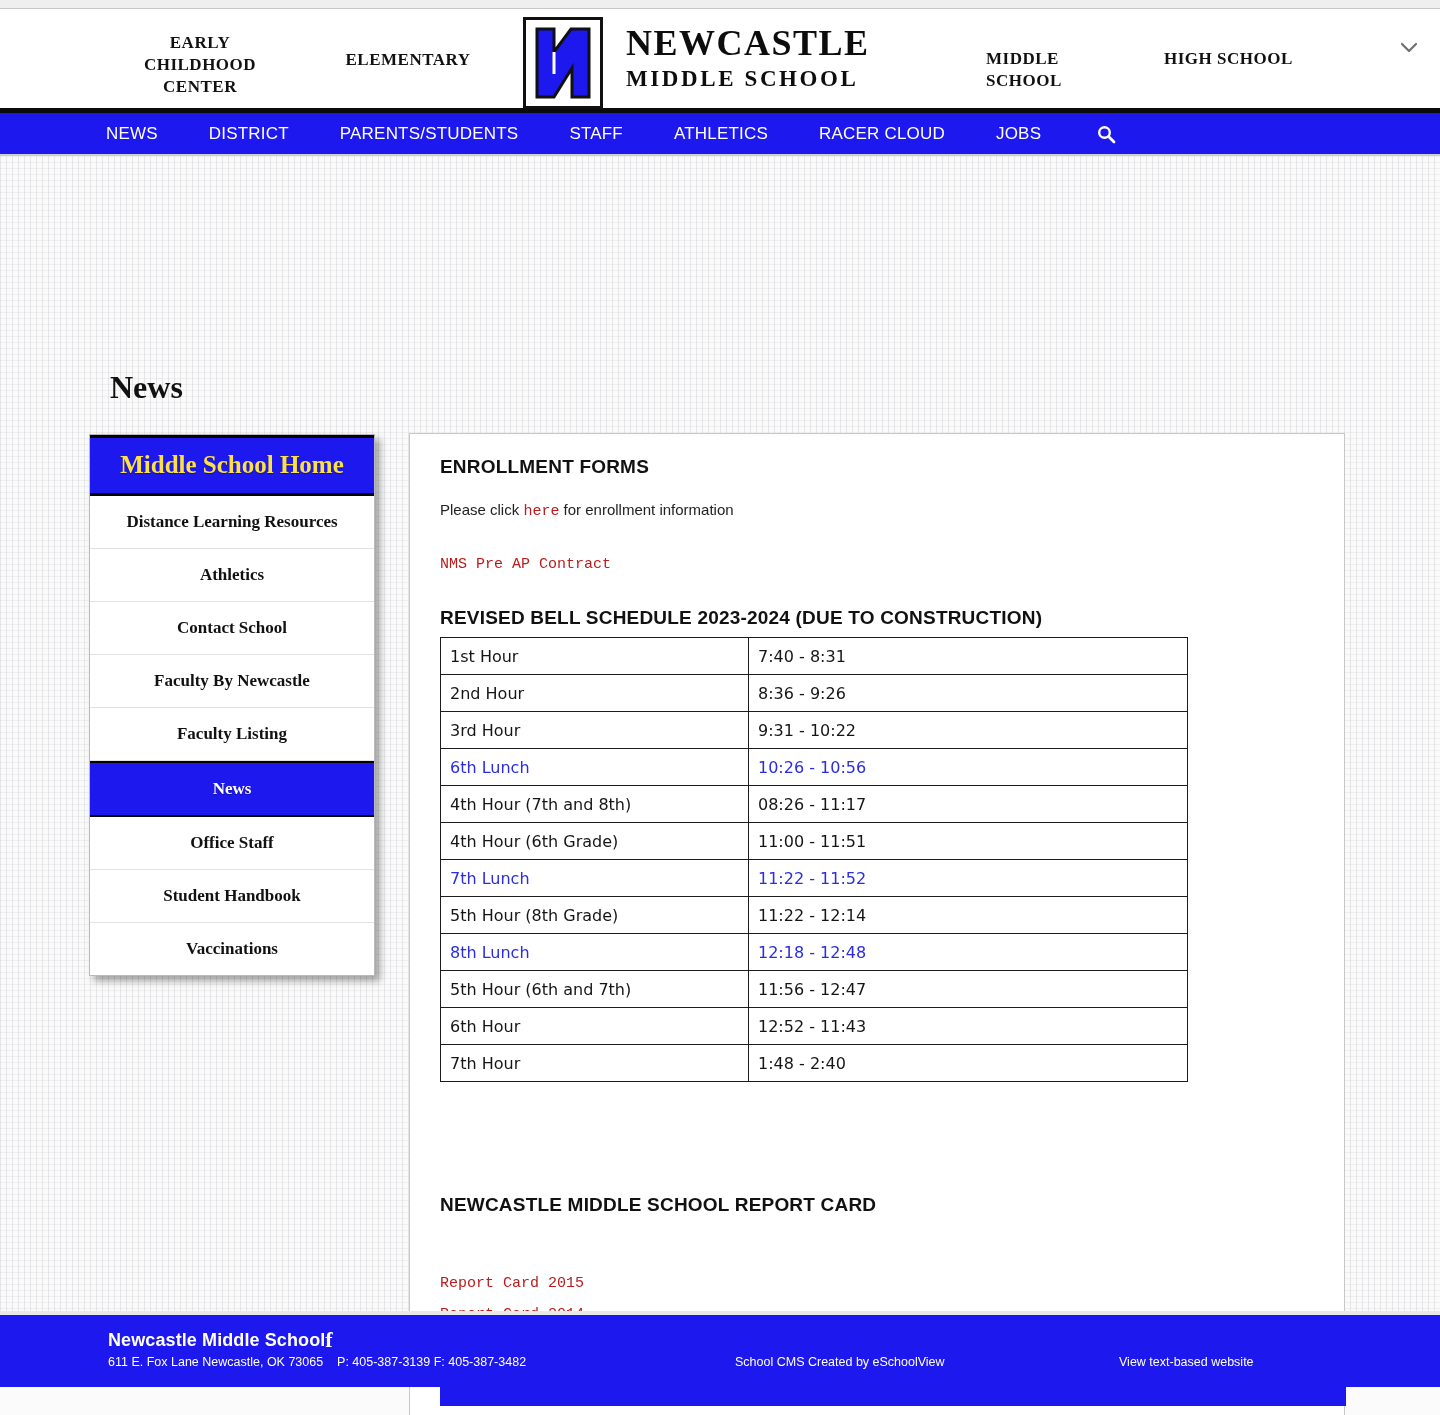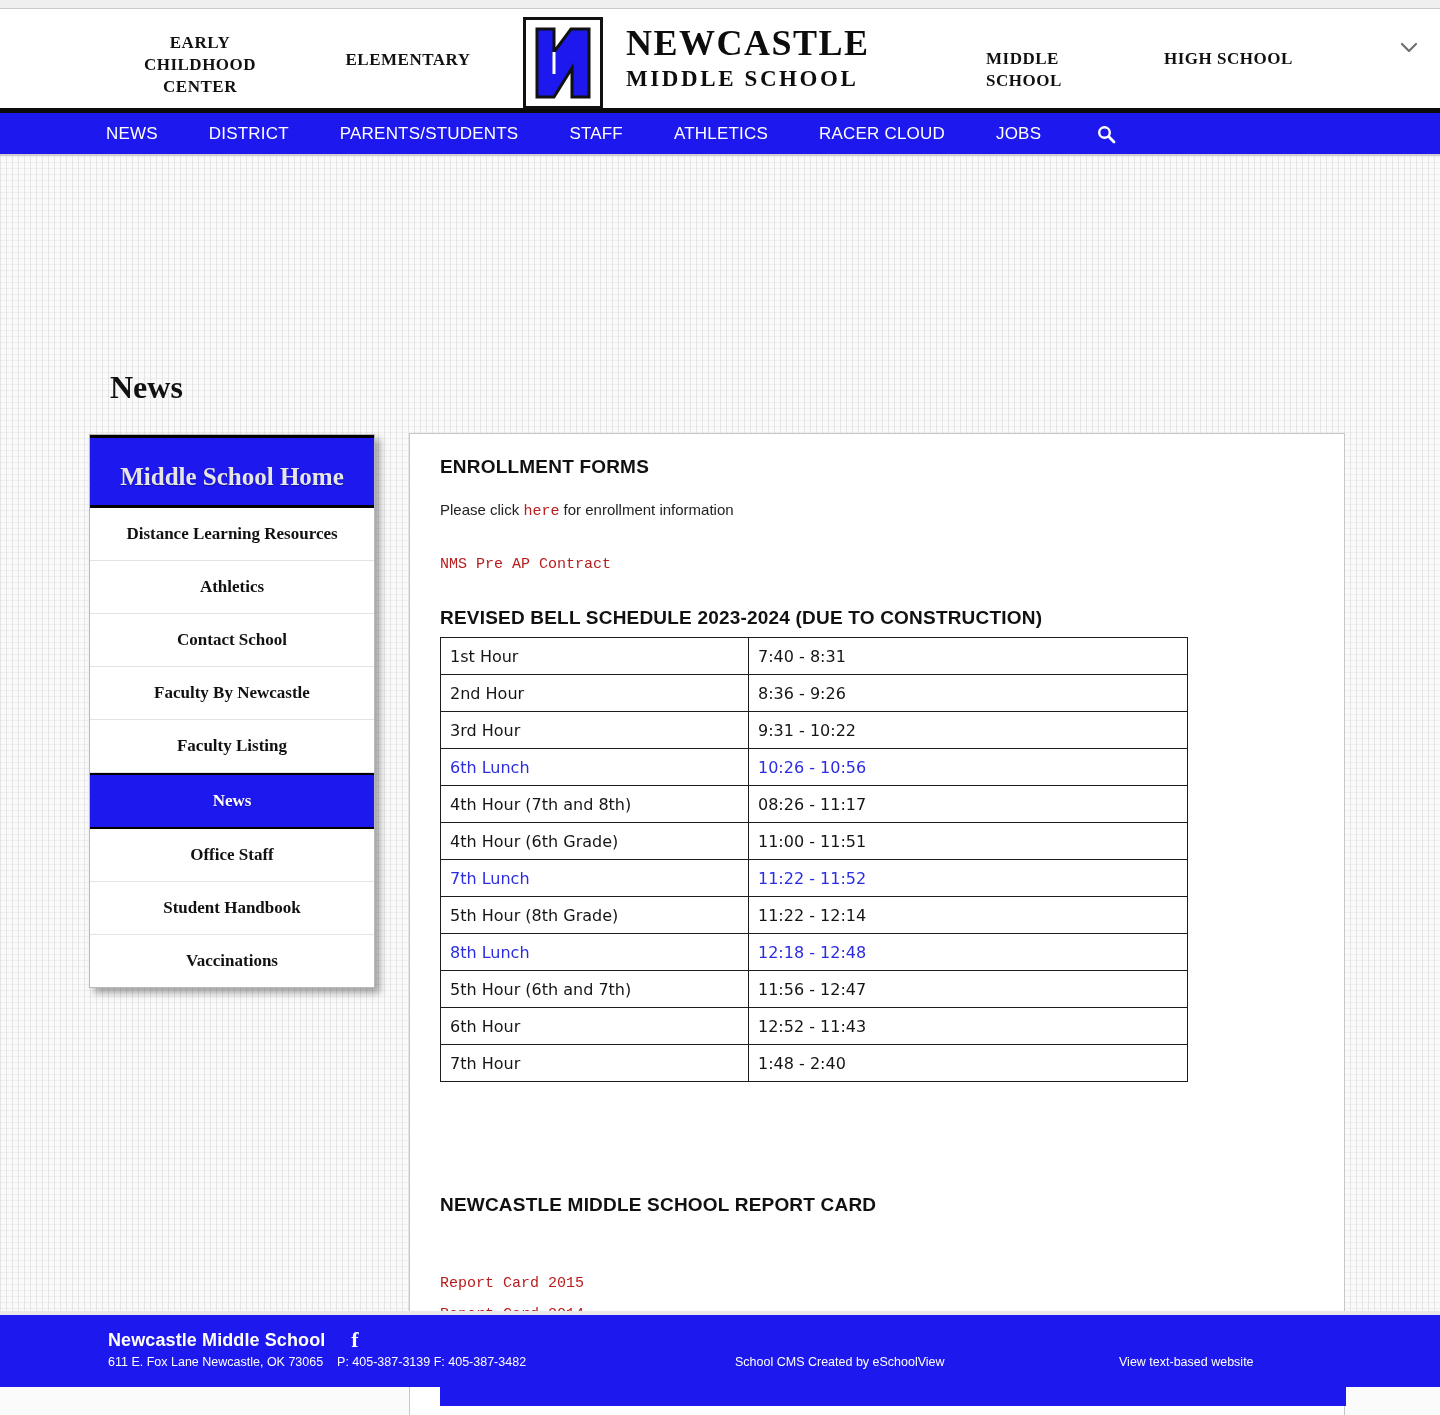--- a/index.html
+++ b/index.html
@@ -111,26 +111,26 @@
   
   .sidebar {
     position:absolute; left:89px; top:278px;
     width:286px;
     background:#ffffff;
     border:1px solid #b9b9b9;
     box-shadow:5px 5px 7px rgba(0,0,0,.35);
   }
   .sb-header {
     background:#1c18ee;
-    color:#e5e5e5;
+    color:#fde047;
     font-family:"Liberation Serif", serif;
     font-weight:bold;
     font-size:25px;
     text-align:center;
-    padding:25px 4px 14px;
+    padding:13px 4px 14px;
     border-top:3px solid #000;
     border-bottom:3px solid #000;
     text-shadow:0 1px 1px rgba(0,0,0,.35);
   }
   .sb-item {
     font-family:"Liberation Serif", serif;
     font-weight:bold;
     font-size:17px;
     color:#111;
     text-align:center;
@@ -214,21 +214,21 @@
     background:#1c18ee;
     border-top:4px solid #e9e9e9;
     height:76px;
   }
   .ft-left {
     position:absolute; left:108px; top:14px;
     color:#ffffff;
   }
   .ft-name {
     font-size:18px; font-weight:bold; letter-spacing:.1px;
-    display:flex; align-items:center; gap:26px;
+    display:flex; align-items:center; gap:0;
   }
   .ft-fb { font-family:"Liberation Serif", serif; font-size:22px; font-weight:bold; cursor:pointer; line-height:1; }
   .ft-addr { font-size:12.5px; margin-top:4px; white-space:pre; }
   .ft-cms {
     position:absolute; left:735px; top:40px;
     color:#ffffff; font-size:12.5px; cursor:pointer; text-decoration:none;
   }
   .ft-text {
     position:absolute; left:1119px; top:40px;
     color:#ffffff; font-size:12.5px; cursor:pointer; text-decoration:none;

